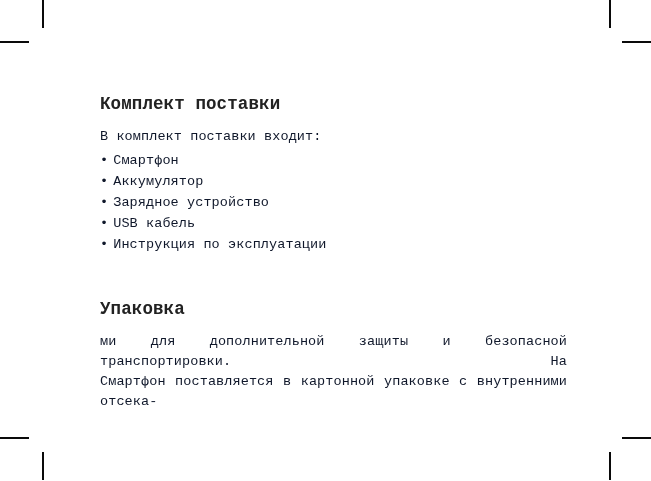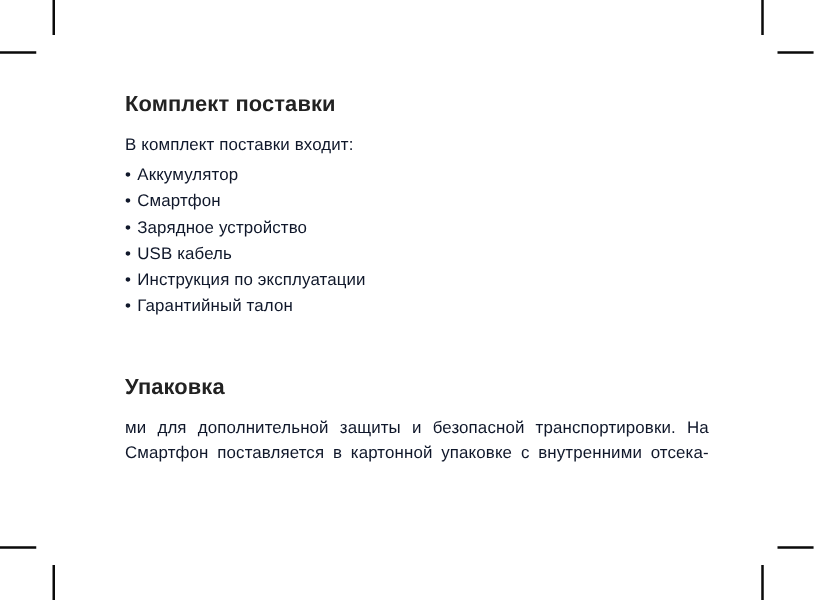--- a/index.html
+++ b/index.html
@@ -22,22 +22,23 @@
   .tl-h { left: 0;     top: 41px; }
   .tr-v { left: 609px; top: 0; }
   .tr-h { left: 622px; top: 41px; }
   .bl-h { left: 0;     top: 437px; }
   .bl-v { left: 42px;  top: 452px; height: 29px; }
   .br-h { left: 622px; top: 437px; }
   .br-v { left: 609px; top: 452px; height: 29px; }
   
   .content {
     position: absolute;
-    left: 100px; top: 74px;
+    left: 100px; top: 95px;
     width: 467px;
+    font-family: Liberation Mono, monospace;
   }
   .heading {
     font-size: 17.5px;
     font-weight: bold;
     line-height: 19px;
     color: #222222;
     letter-spacing: 0.1px;
   }
   .body-text {
     font-size: 13.5px;
@@ -84,36 +85,33 @@
   <div class="crop v br-v"></div>
 
   <div class="content">
 
     <div class="heading">Комплект поставки</div>
 
     <div class="body-text intro">В комплект поставки входит:</div>
 
     <ul class="bullet-list body-text">
       <li>
-        <span class="bullet-marker">•</span><span>Аккумулятор</span>
+        <span class="bullet-marker">•</span><span>Смартфон</span>
       </li>
       <li>
-        <span class="bullet-marker">•</span><span>Смартфон</span>
+        <span class="bullet-marker">•</span><span>Аккумулятор</span>
       </li>
       <li>
         <span class="bullet-marker">•</span><span>Зарядное устройство</span>
       </li>
       <li>
         <span class="bullet-marker">•</span><span>USB кабель</span>
       </li>
       <li>
         <span class="bullet-marker">•</span><span>Инструкция по эксплуатации</span>
-      </li>
-      <li>
-        <span class="bullet-marker">•</span><span>Гарантийный талон</span>
       </li>
     </ul>
 
     <div class="heading heading-2">Упаковка</div>
 
     <div class="para body-text">
       <div class="para-line">ми для дополнительной защиты и безопасной транспортировки. На</div>
       <div class="para-line">Смартфон поставляется в картонной упаковке с внутренними отсека-</div>
     </div>
 

